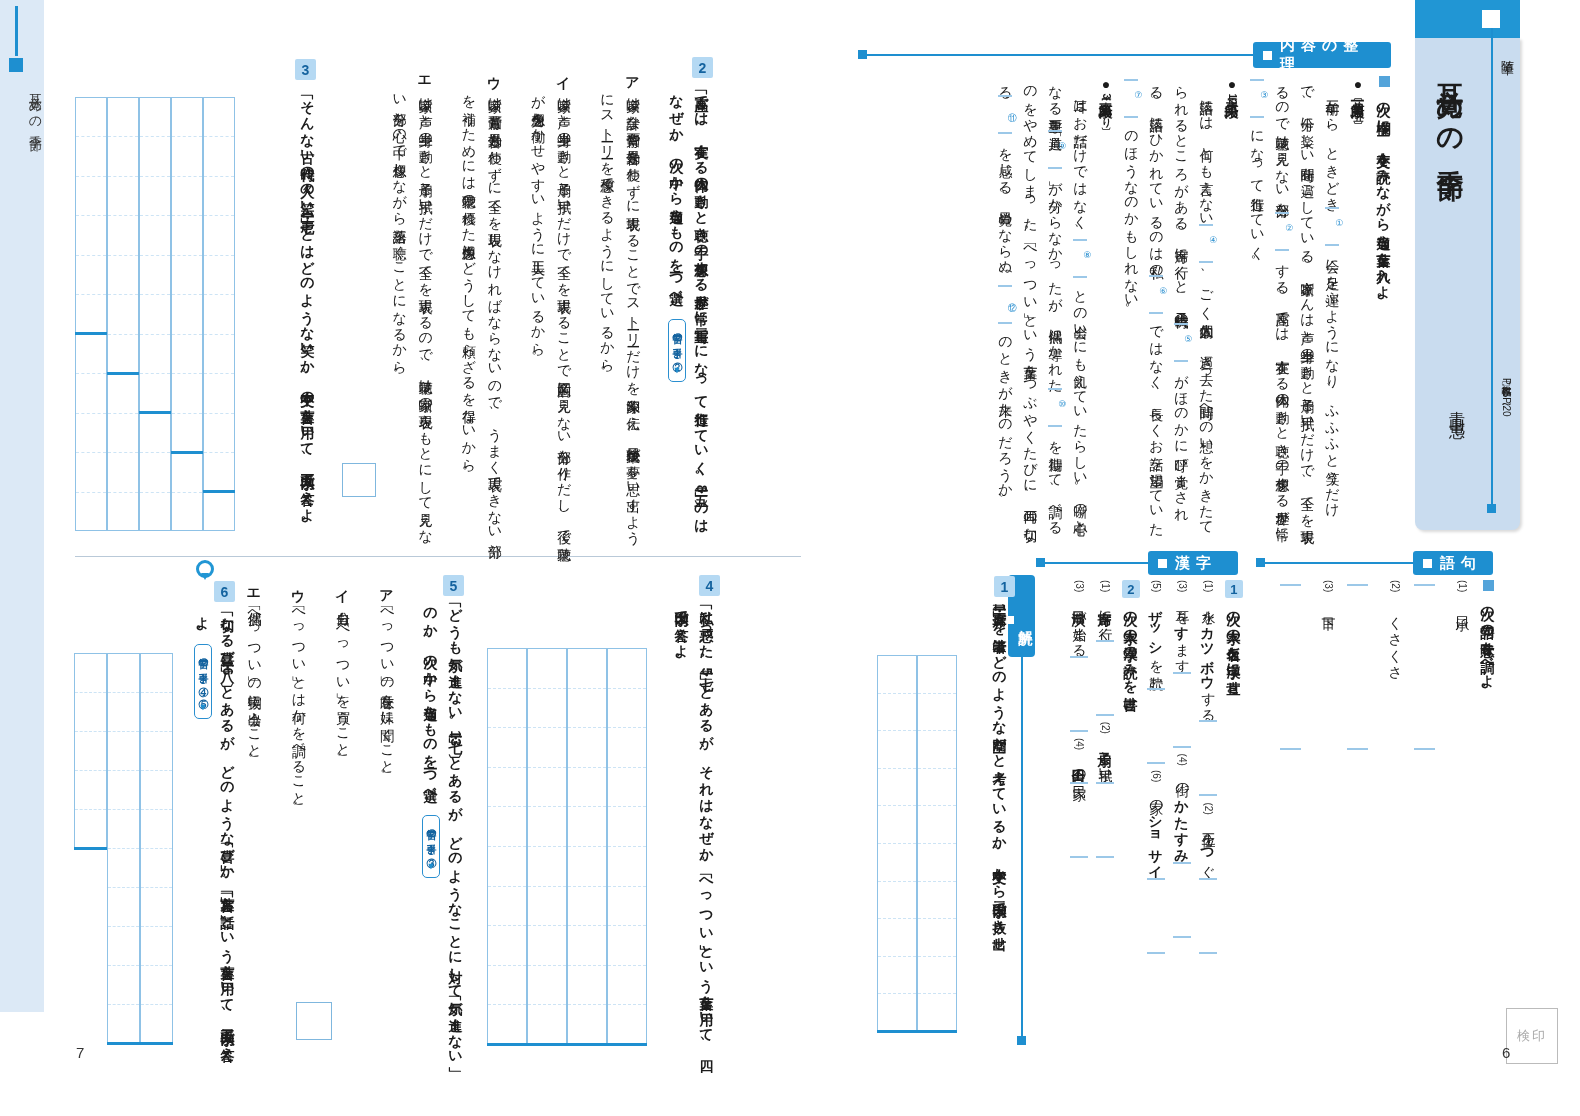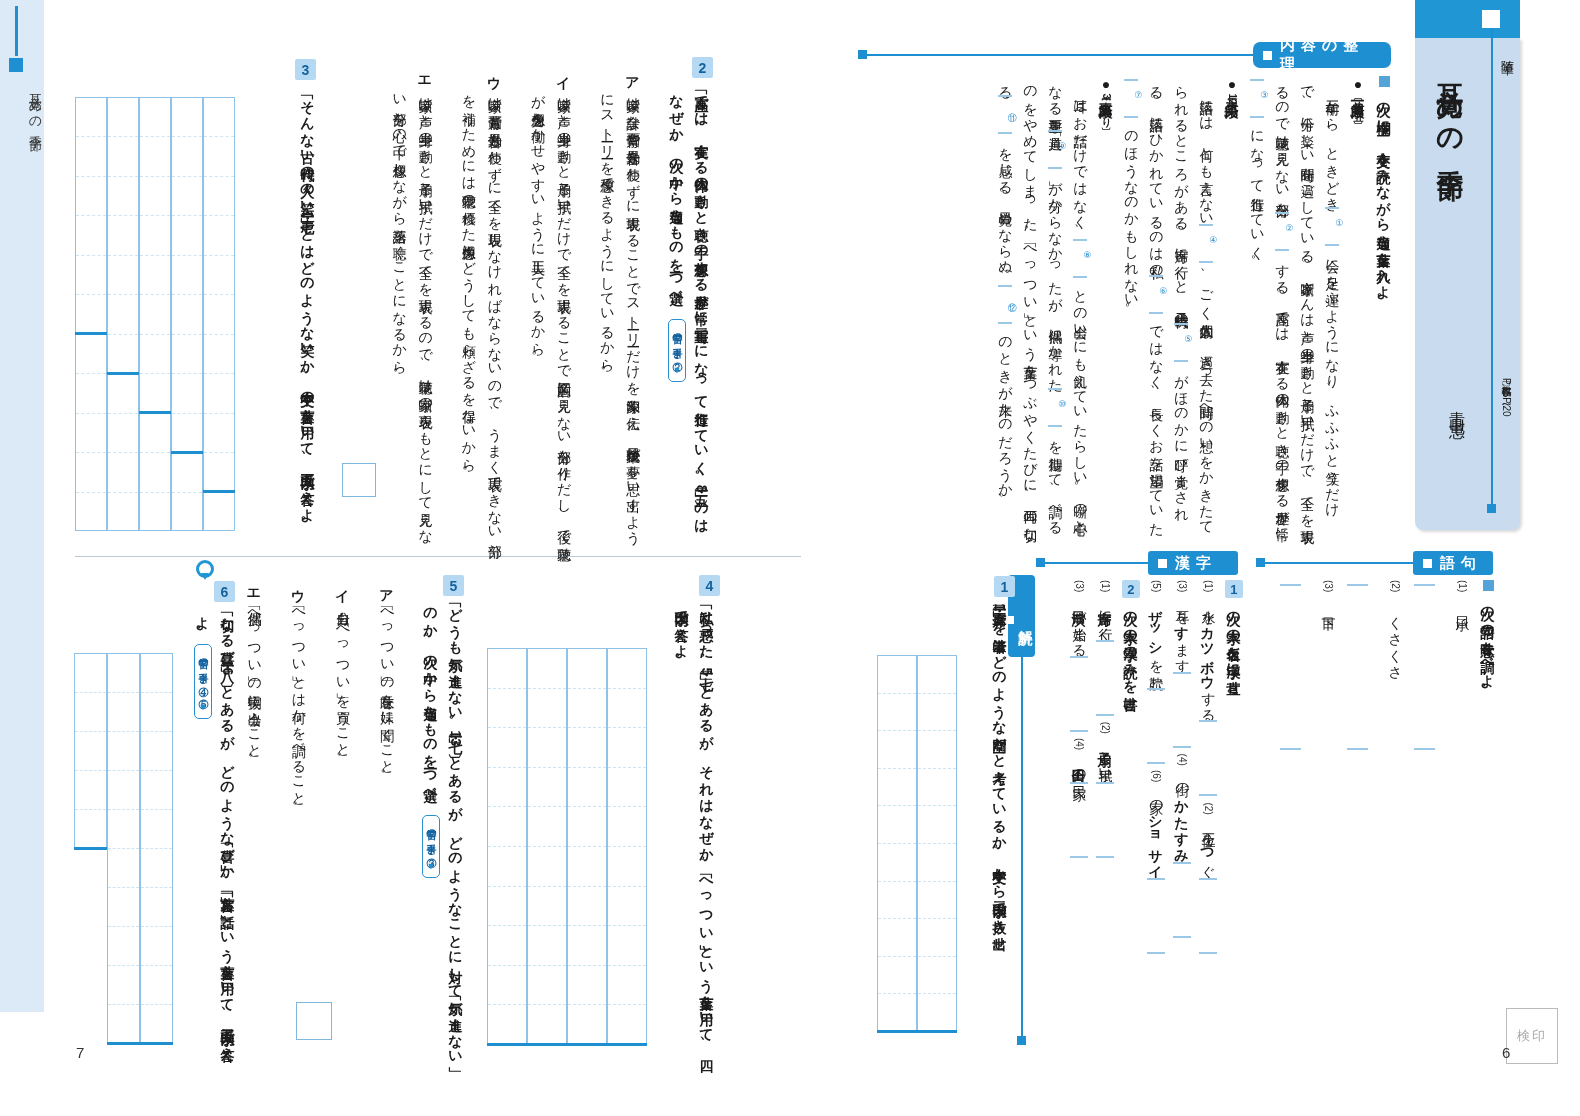--- a/index.html
+++ b/index.html
@@ -100,21 +100,21 @@
 <div class="abs tab-body"></div>
 <div class="abs tab-line"></div>
 <div class="abs tab-line-sq"></div>
 <div class="abs genre v">随筆</div>
 <div class="abs big-title v">耳覚めの季節</div>
 <div class="abs textbook v">〔教科書〕P.15〜P.20</div>
 <div class="abs author v">青山七恵</div>
 
 <div class="abs bsq" style="left:858px;top:50px;"></div>
 <div class="abs hline" style="left:862px;top:54px;width:392px;"></div>
-<div class="abs sec-badge" style="left:1253px;top:42px;width:138px;border-radius:7px;">
+<div class="abs sec-badge" style="left:1253px;top:42px;width:138px;">
   <span class="wsq"></span>
   <span>内容の整理</span>
 </div>
 
 <div class="abs vtext" style="left:868px;top:76px;width:528px;height:464px;" id="naiyo-content">
     <p class="shead" style="margin: 0px; font-size: 14px;"><span class="sqbullet"></span>次の空欄に、本文を読みながら適当な言葉を入れよ。</p>
     <p class="shead">●第一段<span class="range">〔初め〜一五・12〕</span></p>
     <p class="para">三年前から、ときどき<span class="blank"><i class="bnum">①</i></span>会に足を運ぶようになり、ふふふと笑うだけで、十分に楽しい時間を過ごしている。噺家さんは声と上半身の動きと扇子と手拭いだけで、全てを表現するので聴衆は見えない部分を<span class="blank"><i class="bnum">②</i></span>する。高座では、実在する肉体の動きと聴き手の想像する世界が常に<span class="blank"><i class="bnum">③</i></span>になって進行していく。</p>
     <p class="shead">●第二段<span class="range">〔一六・1〜一七・2〕</span></p>
     <p class="para">落語には、何とも言えない<span class="blank"><i class="bnum">④</i></span>、ごく個人的な、過ぎ去った時間への想いをかきたてられるところがある。寄席に行くと、子供時代の<span class="blank"><i class="bnum">⑤</i></span>がほのかに呼び覚まされる。落語にひかれているのは私の<span class="blank"><i class="bnum">⑥</i></span>ではなく、長らくお話を渇望していた<span class="blank"><i class="bnum">⑦</i></span>のほうなのかもしれない。</p>

